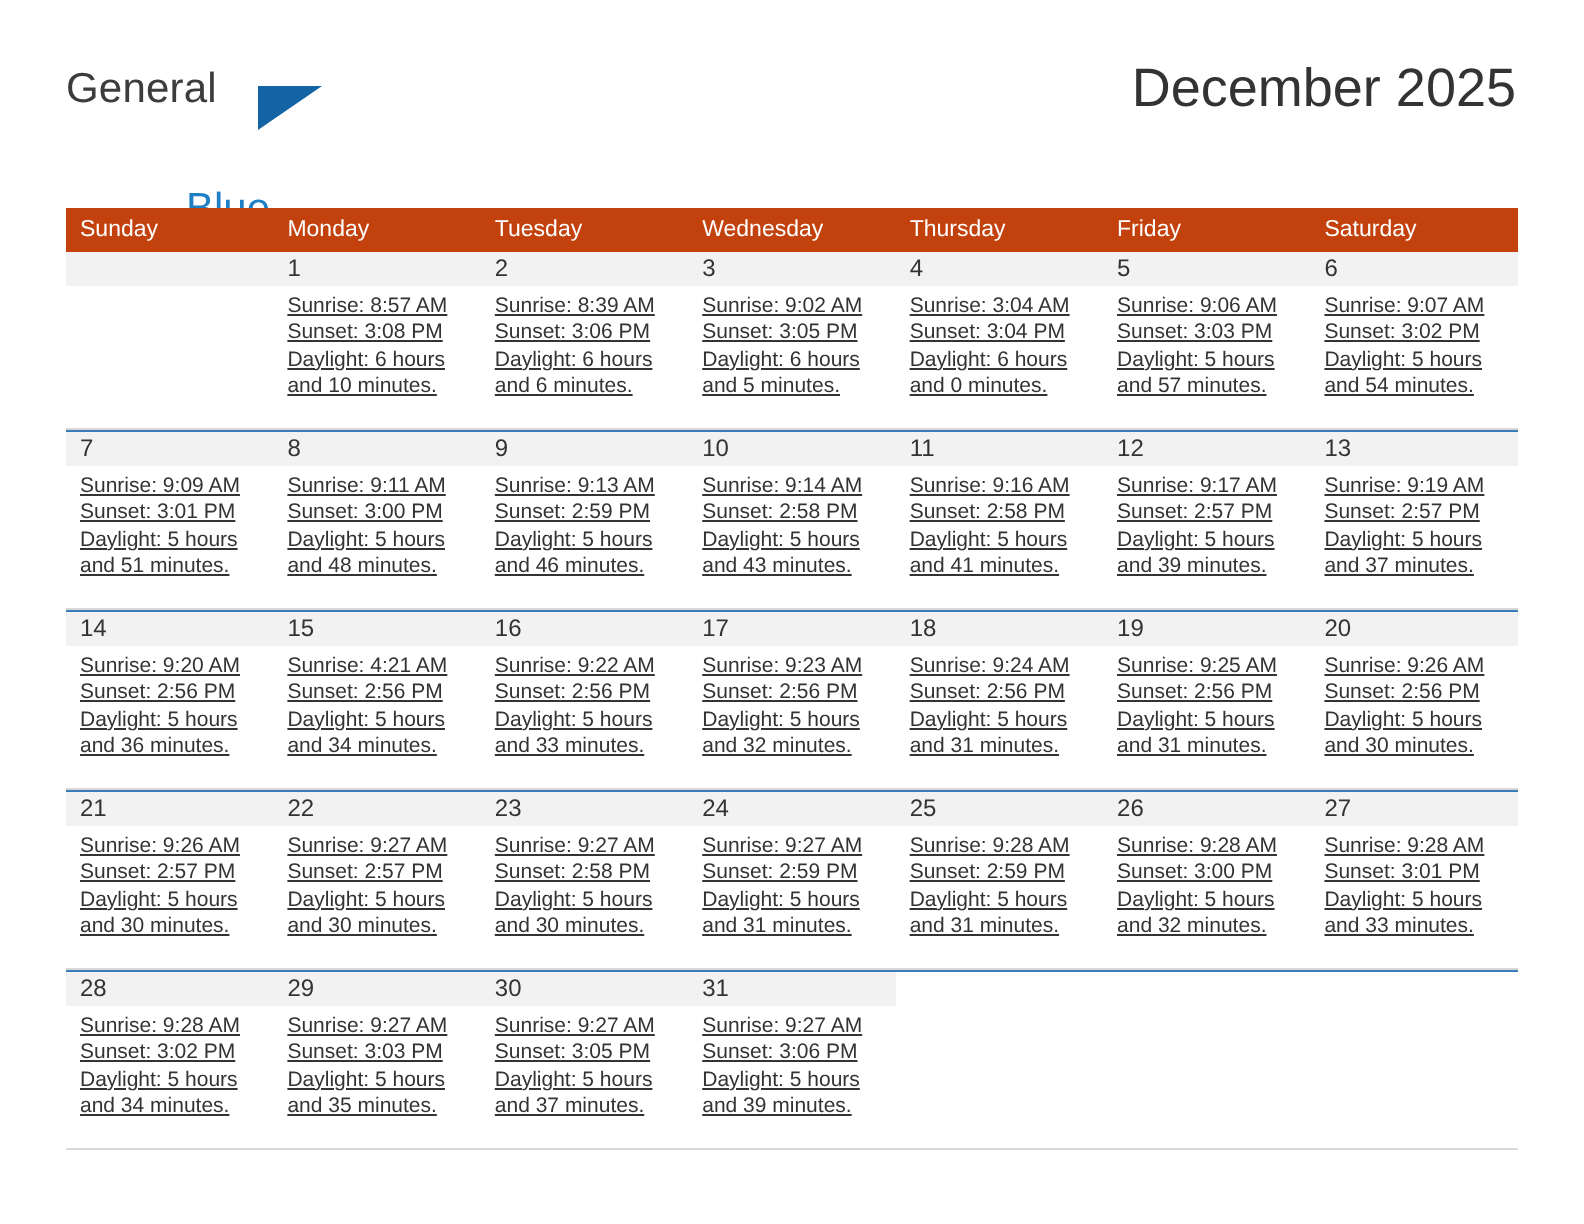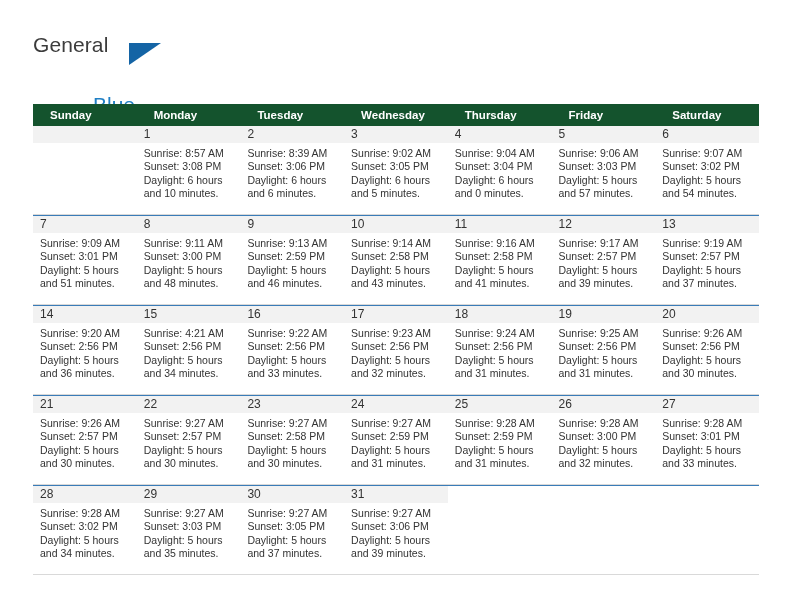--- a/index.html
+++ b/index.html
@@ -89,26 +89,26 @@
   
   .calendar {
     position: absolute;
     left: 33px;
     top: 104px;
     width: 726px;
     border-collapse: collapse;
     table-layout: fixed;
   }
   .calendar th {
-    background: #14532d;
+    background: #c2410c;
     color: #ffffff;
     font-size: 11.5px;
-    font-weight: bold;
+    font-weight: normal;
     text-align: left;
-    padding: 5px 0 5px 17px;
+    padding: 5px 0 5px 7px;
     height: 12px;
     border: none;
   }
   .calendar td {
     width: 103.7px;
     vertical-align: top;
     padding: 0;
     border: none;
   }
   tr.week-row > td {
@@ -135,20 +135,21 @@
     background: #f2f2f2;
   }
   .cell.blank .daynum-band {
     background: #ffffff;
   }
   .info {
     padding: 4px 6px 0 7px;
     font-size: 10.5px;
     line-height: 13.4px;
     color: #333333;
+    text-decoration: underline;
   }
   .info div {
     white-space: nowrap;
   }
   .row-sep {
     height: 1px;
     background: #d9d9d9;
     font-size: 0;
     line-height: 0;
     padding: 0;
@@ -161,20 +162,21 @@
 
   <div class="header">
 
     <div class="logo">
       <span class="logo-general">General</span>
       <span class="logo-triangle"></span>
       <span class="logo-blue">Blue</span>
     </div>
 
     <div class="title-block">
+      <h1 class="cal-title">December 2025</h1>
     </div>
 
   </div>
 
   <table class="calendar">
     <thead>
       <tr>
         <th>Sunday</th>
         <th>Monday</th>
         <th>Tuesday</th>
@@ -221,21 +223,21 @@
                 <div>Sunset: 3:05 PM</div>
                 <div>Daylight: 6 hours</div>
                 <div>and 5 minutes.</div>
               </div>
             </div>
           </td>
           <td>
             <div class="cell">
               <div class="daynum-band">4</div>
               <div class="info">
-                <div>Sunrise: 9:04 AM</div>
+                <div>Sunrise: 3:04 AM</div>
                 <div>Sunset: 3:04 PM</div>
                 <div>Daylight: 6 hours</div>
                 <div>and 0 minutes.</div>
               </div>
             </div>
           </td>
           <td>
             <div class="cell">
               <div class="daynum-band">5</div>
               <div class="info">

